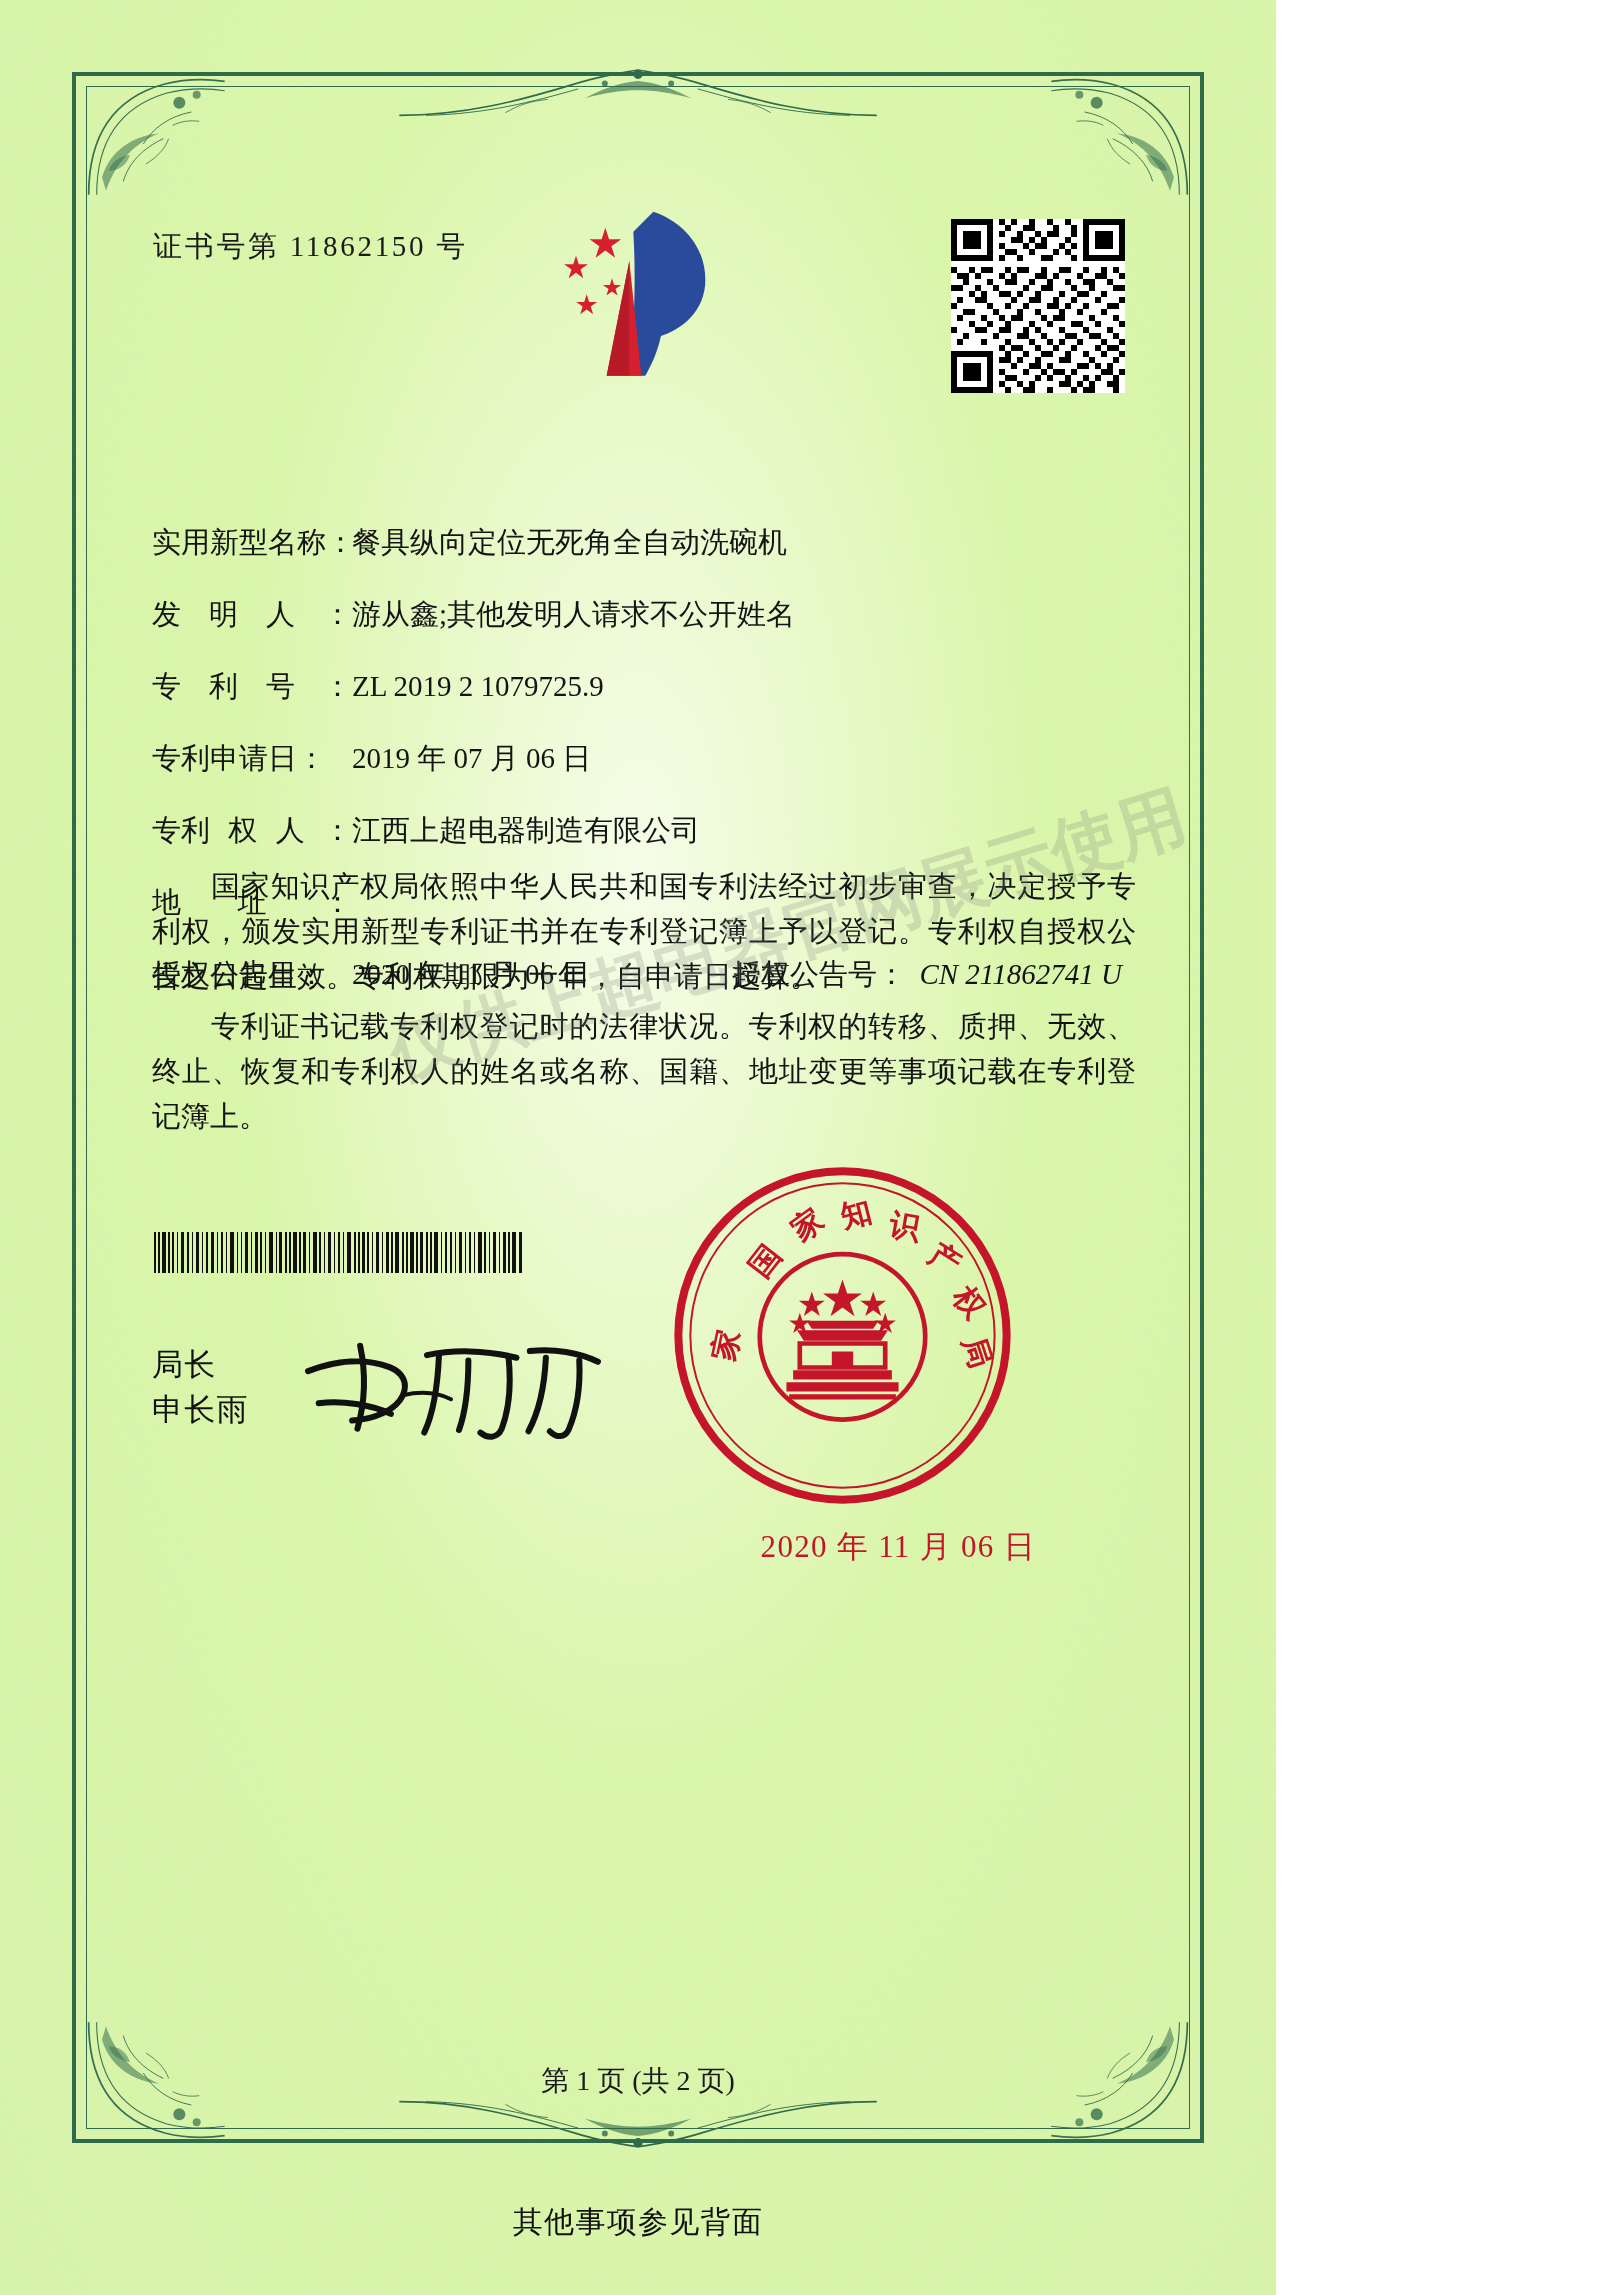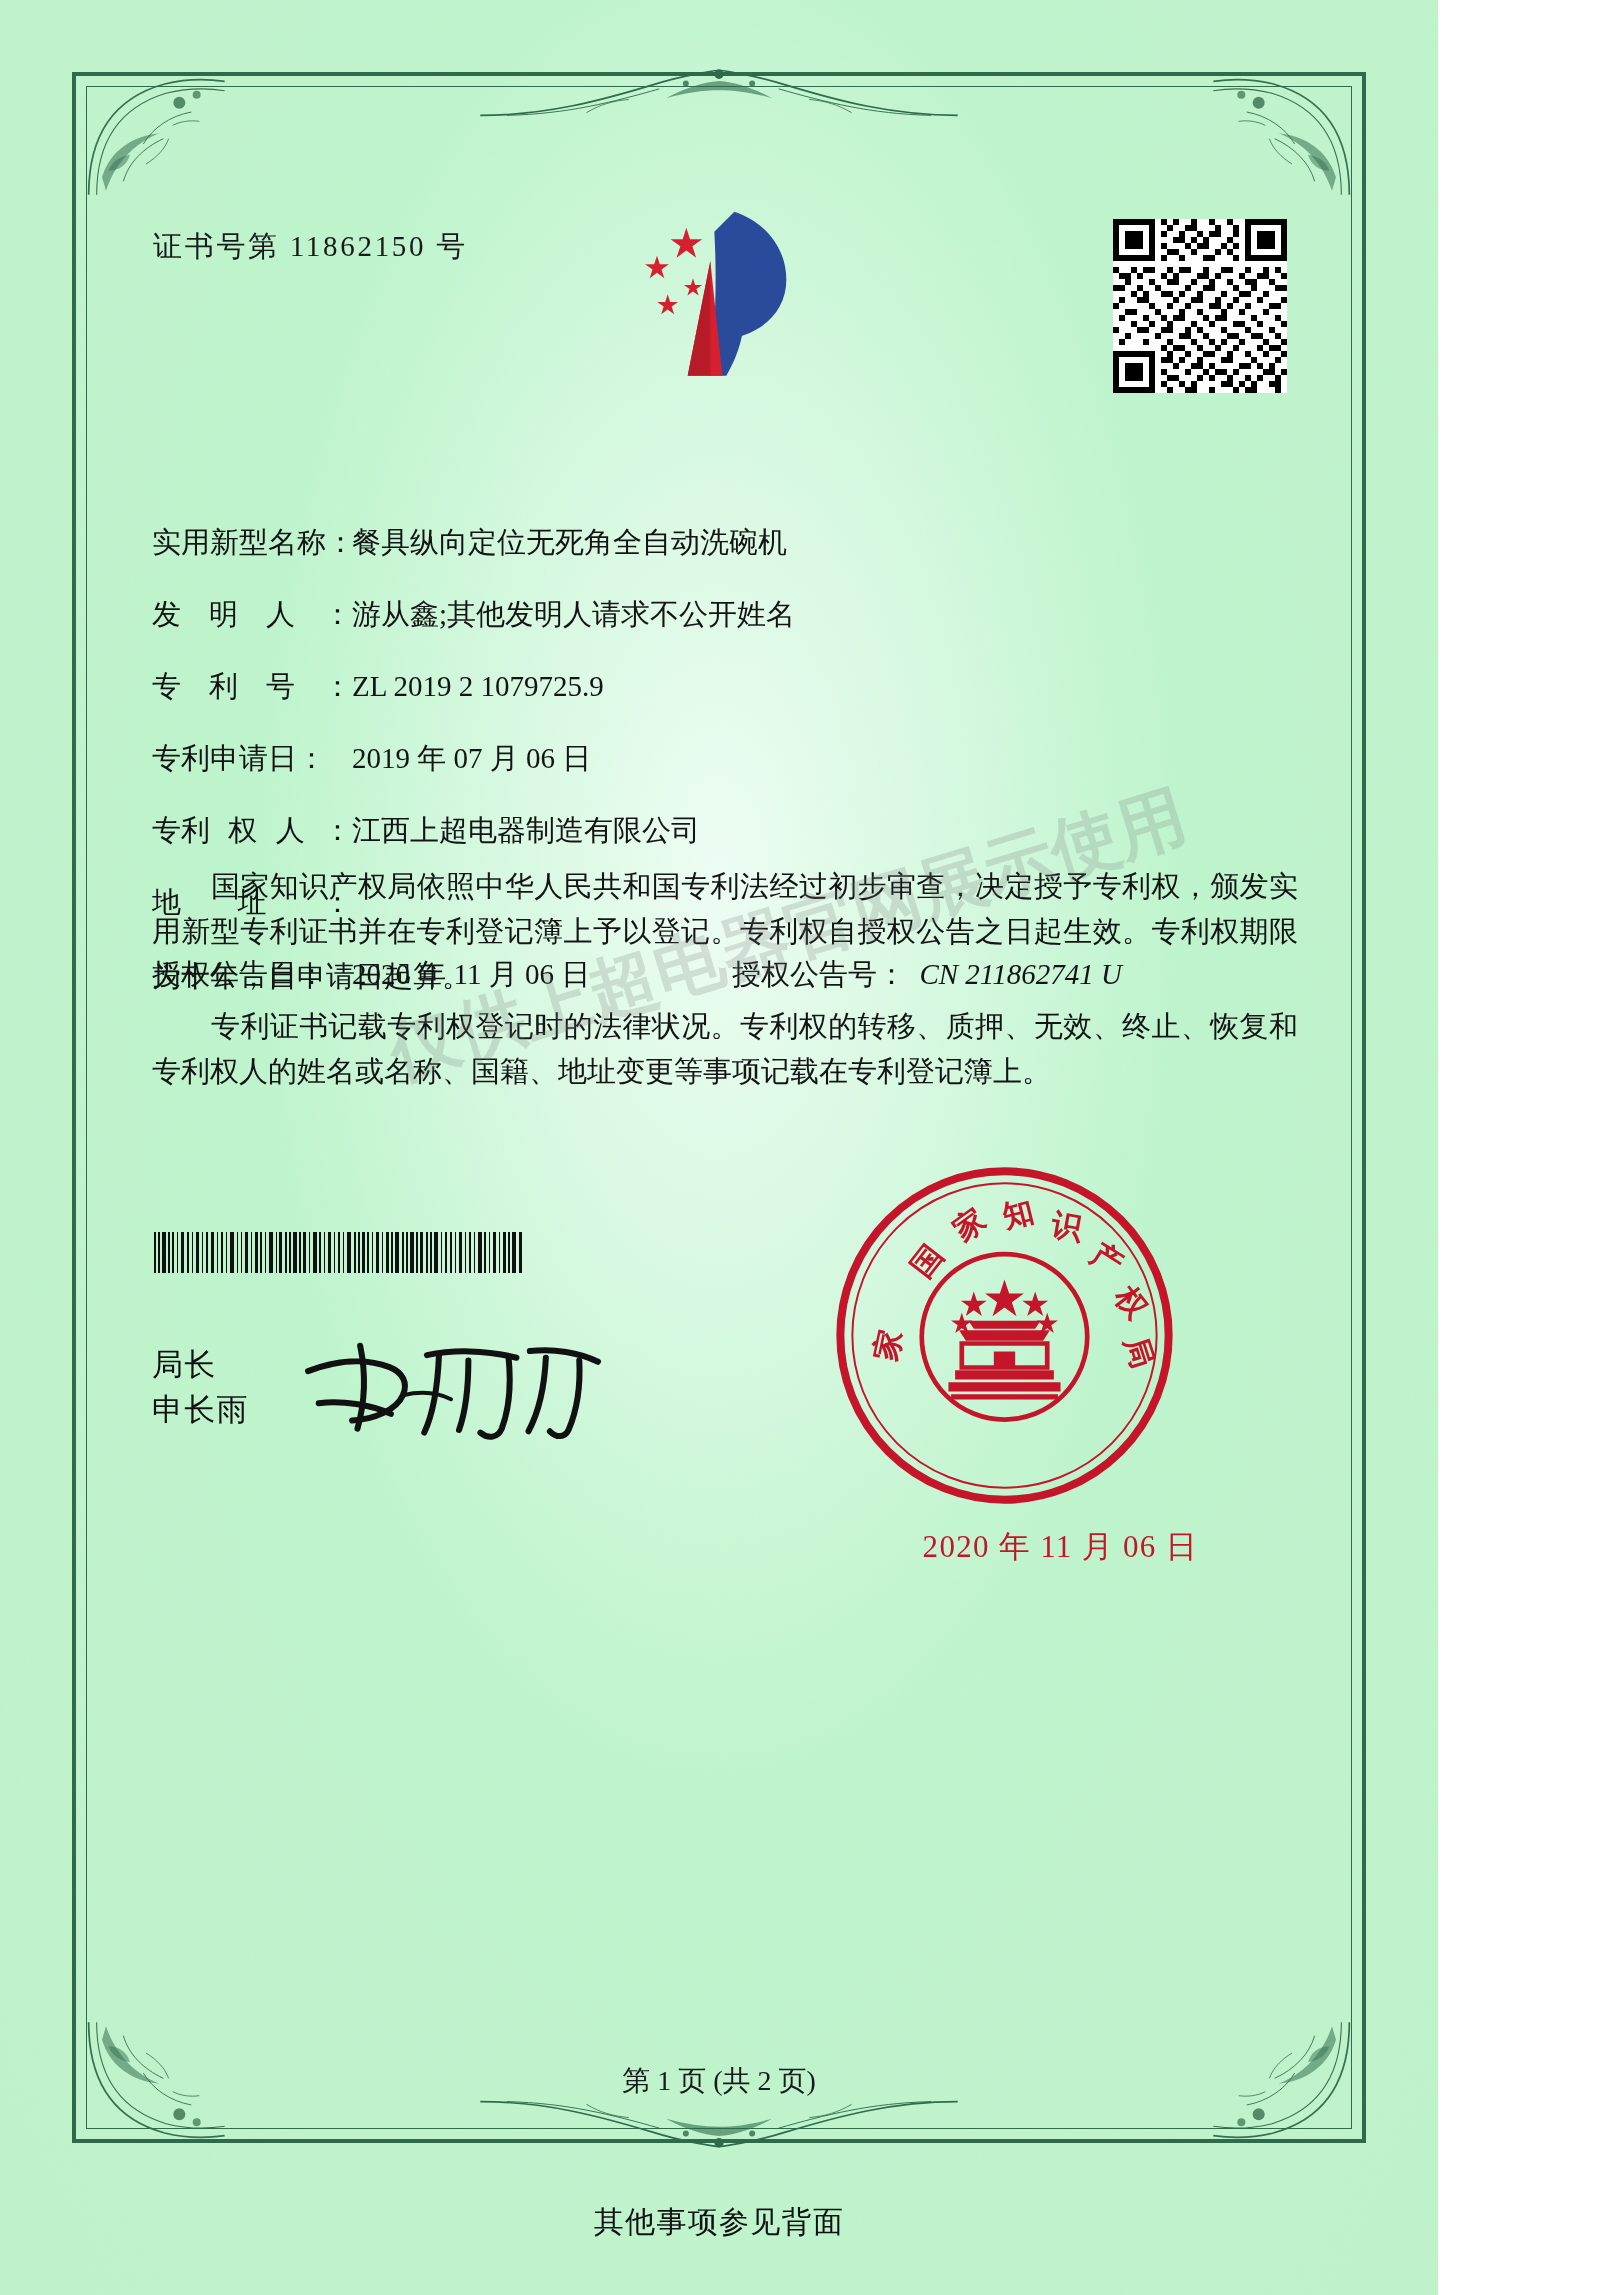--- a/index.html
+++ b/index.html
@@ -5,23 +5,23 @@
   html, body {
     margin: 0;
     padding: 0;
     background: #ffffff;
   }
   body {
     font-family: "Liberation Serif", "DejaVu Serif", serif;
   }
   .page {
     position: relative;
-    width: 1438px;
+    width: 1276px;
     height: 2295px;
-    background: #86efac;
+    background: #bef264;
     overflow: hidden;
   }
   
   .paper-wash {
     position: absolute;
     inset: 0;
     background:
       radial-gradient(ellipse at 50% 38%, rgba(255,255,255,0.85) 0%, rgba(246,250,238,0.5) 45%, rgba(236,244,226,0.55) 100%),
       repeating-linear-gradient(96deg, rgba(180,205,175,0.10) 0px, rgba(180,205,175,0.10) 0.7px, rgba(255,255,255,0) 0.7px, rgba(255,255,255,0) 4.7px),
       repeating-linear-gradient(-96deg, rgba(180,205,175,0.07) 0px, rgba(180,205,175,0.07) 0.7px, rgba(255,255,255,0) 0.7px, rgba(255,255,255,0) 6px);

